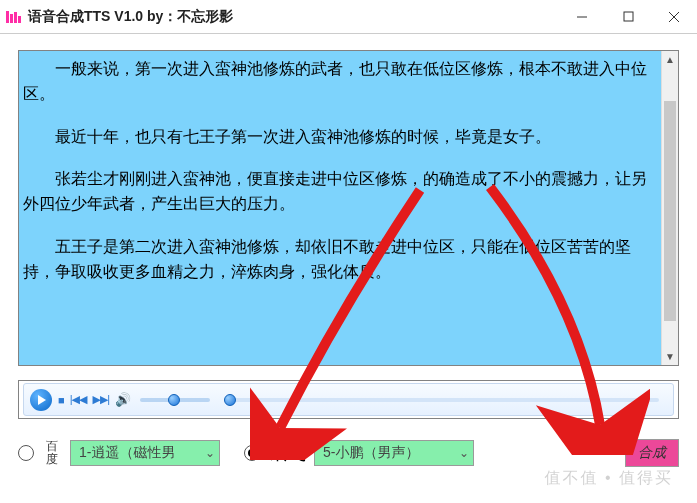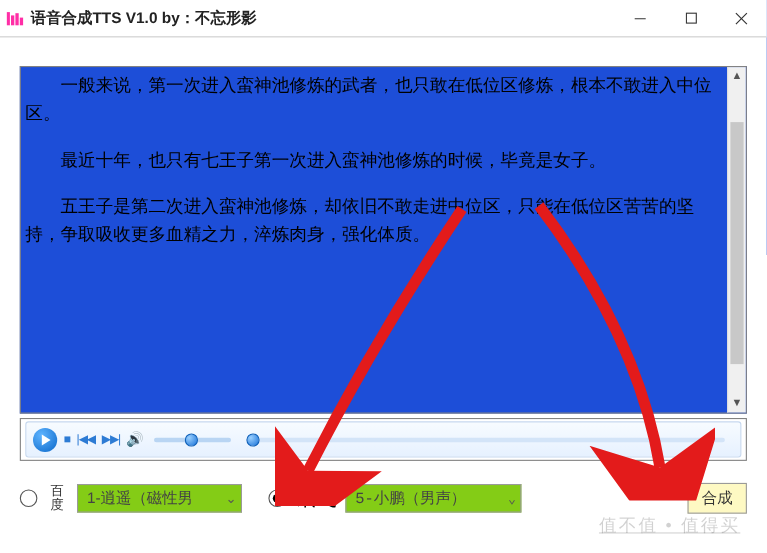--- a/index.html
+++ b/index.html
@@ -28,24 +28,24 @@
     display: inline-block;
   }
   .title-text { flex: 1; color: #222; font-weight: bold; }
   .win-btn {
     width: 46px; height: 34px;
     display: flex; align-items: center; justify-content: center;
     color: #444;
   }
   .content-wrap {
     position: absolute;
-    top: 60px; left: 18px; right: 18px;
+    top: 50px; left: 18px; right: 18px;
     height: 316px;
     border: 1px solid #828282;
-    background: #1d4ed8;
+    background: #7dd3fc;
     display: flex;
   }
   .text-area {
     flex: 1;
     padding: 6px 6px 6px 0;
     font-family: SimSun, serif;
     font-size: 16px;
     line-height: 1.55;
     color: #000;
     overflow: hidden;
@@ -147,43 +147,43 @@
   }
   .radio.checked::after{content:"";width:8px;height:8px;background:#000;border-radius:50%;}
   .vlabel {
     display:flex;flex-direction:column;align-items:center;
     font-size:12px;line-height:1.1;color:#333;
     width:20px;
   }
   .combo {
     height: 26px;
     border:1px solid #9a9a9a;
-    background:#84cc16;
+    background:#86efac;
     display:flex;align-items:center;
     padding: 0 4px 0 8px;
     font-size:14px;color:#444;
     gap:6px;
   }
   .combo .chev{font-size:12px;color:#555;margin-left:auto;}
   .btn {
     height:28px;
     border:1px solid #9a9a9a;
-    background:#fef9c3;
+    background:#ec4899;
     display:flex;align-items:center;justify-content:center;
     font-size:14px;color:#333;
     padding: 0 12px;
+    font-style: italic;
   }
   .watermark {
     position:absolute;
     right: 24px; bottom: 14px;
     font-size:16px; letter-spacing:2px;
     color: rgba(0,0,0,0.18);
     font-weight:500;
     pointer-events:none;
-    text-decoration:underline;
   }
   .arrow-annot { position:absolute; pointer-events:none; }
 </style>
 </head>
 <body>
 
 <div class="titlebar">
   <span class="app-icon">
     <svg viewBox="0 0 16 16" width="16" height="16">
       <rect x="0" y="2" width="3" height="12" fill="#ff2ea6"></rect>
@@ -208,20 +208,21 @@
         <line x1="1" y1="1" x2="11" y2="11" stroke="#333" stroke-width="1"></line>
         <line x1="11" y1="1" x2="1" y2="11" stroke="#333" stroke-width="1"></line>
       </svg>
   </div>
 </div>
 
 <div class="content-wrap">
   <div class="text-area">
     <p>一般来说，第一次进入蛮神池修炼的武者，也只敢在低位区修炼，根本不敢进入中位区。</p>
     <p>最近十年，也只有七王子第一次进入蛮神池修炼的时候，毕竟是女子。</p>
+    <p>张若尘才刚刚进入蛮神池，便直接走进中位区修炼，的确造成了不小的震撼力，让另外四位少年武者，产生出巨大的压力。</p>
     <p>五王子是第二次进入蛮神池修炼，却依旧不敢走进中位区，只能在低位区苦苦的坚持，争取吸收更多血精之力，淬炼肉身，强化体质。</p>
   </div>
   <div class="vscroll">
     <div class="arrow">▲</div>
     <div class="thumb"></div>
     <div class="arrow" style="position:absolute;bottom:0;">▼</div>
   </div>
 </div>
 
 <div class="player-wrap">
@@ -246,21 +247,21 @@
     <span>百</span>
     <span>度</span>
   </div>
   <div class="combo" style="width:150px;">
     <span>1-逍遥（磁性男</span>
     <span class="chev">⌄</span>
   </div>
   <span style="width:8px;"></span>
   <span class="radio checked"></span>
   <span style="font-size:19px;">讯飞</span>
-  <div class="combo" style="width:160px;font-family:Liberation Mono, monospace;">
+  <div class="combo" style="width:160px;">
     <span>5-小鹏（男声）</span>
     <span class="chev">⌄</span>
   </div>
   <span style="flex:1;"></span>
   <div class="btn">
       <span>合成</span>
     </div>
 </div>
 
 <svg class="arrow-annot" style="left:250px;top:180px;" width="200" height="280">

